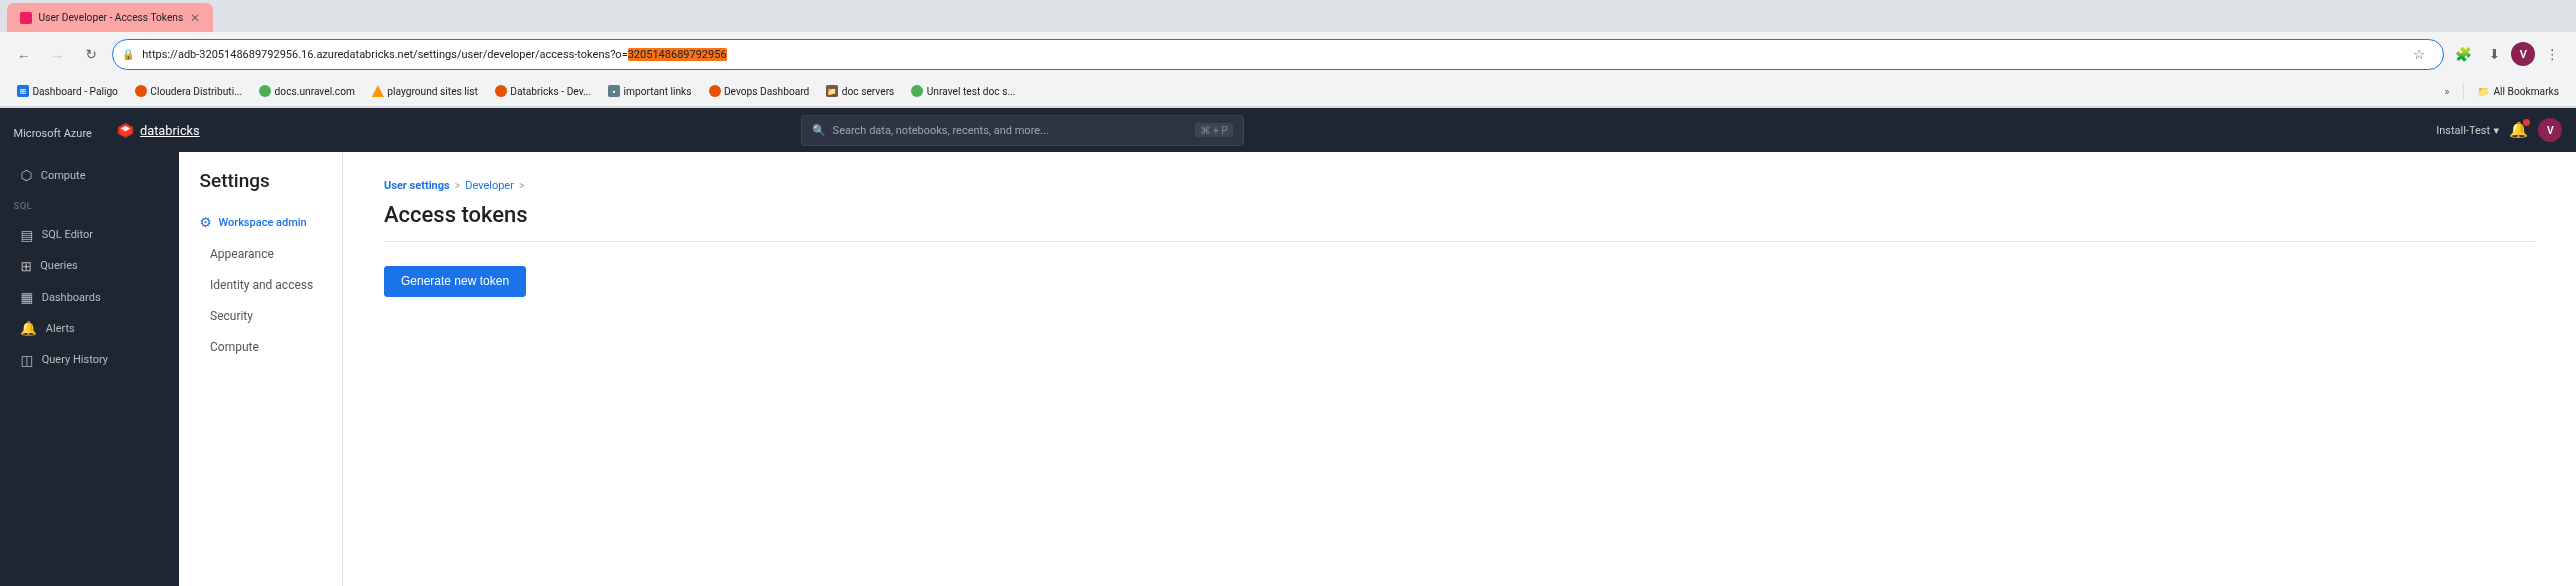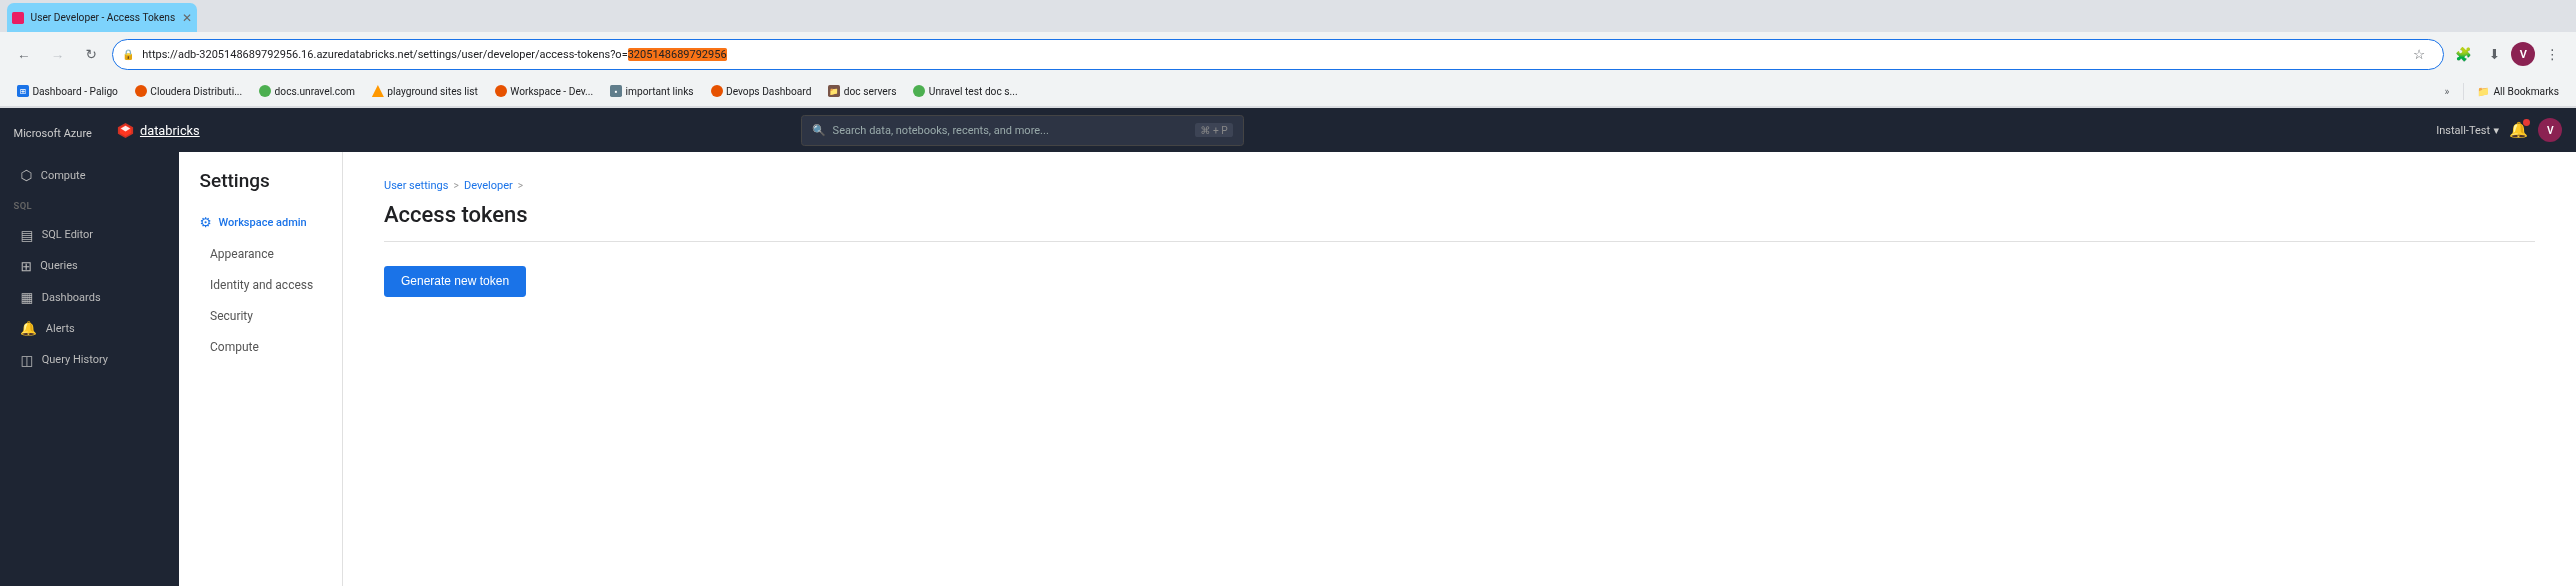--- a/index.html
+++ b/index.html
@@ -1,21 +1,21 @@
 <!DOCTYPE html>
 <html style="font-size:13.6px"><head>
   <meta charset="utf-8">
   <style>
     * { margin: 0; padding: 0; box-sizing: border-box; }
     body { font-family: -apple-system, BlinkMacSystemFont, 'Segoe UI', Roboto, sans-serif; font-size: 12px; background: #fff; overflow: hidden; }
 
     
     .browser-chrome { background: #f1f3f4; border-bottom: 0.9px solid #dadce0; }
     .tab-bar { display: flex; align-items: flex-end; height: 32px; padding: 0 6.8px; background: #dee1e6; }
-    .tab { display: flex; align-items: center; height: 29px; padding: 0 5px; background: #7dd3fc; border-radius: 6.8px 6.8px 0 0; font-size: 10.2px; color: #202124; min-width: 188px; max-width: 222px; gap: 6.8px; }
+    .tab { display: flex; align-items: center; height: 29px; padding: 0 13px; background: #fca5a5; border-radius: 6.8px 6.8px 0 0; font-size: 10.2px; color: #202124; min-width: 188px; max-width: 222px; gap: 6.8px; }
     .tab-favicon { width: 12px; height: 12px; background: #4285f4; border-radius: 1.7px; flex-shrink: 0; }
     .tab-title { overflow: hidden; text-overflow: ellipsis; white-space: nowrap; flex: 1; }
     .tab-close { color: #666; cursor: pointer; font-size: 12px; }
     .address-bar-row { display: flex; align-items: center; height: 44px; padding: 0 10.2px; gap: 6.8px; background: #f1f3f4; }
     .nav-btn { width: 27px; height: 27px; border: none; background: transparent; border-radius: 50%; cursor: pointer; display: flex; align-items: center; justify-content: center; color: #5f6368; font-size: 13.6px; }
     .nav-btn.disabled { color: #bdc1c6; cursor: default; }
     .address-bar { flex: 1; display: flex; align-items: center; height: 31px; background: #fff; border: 1.7px solid #1a73e8; border-radius: 15.3px; padding: 0 10.2px; gap: 6.8px; }
     .address-icon { color: #5f6368; font-size: 10.2px; }
     .address-text { flex: 1; font-size: 11px; color: #202124; white-space: nowrap; overflow: hidden; }
     .address-highlight { background: #f97316; color: #202124; border-radius: 1.7px; }
@@ -62,21 +62,21 @@
     .settings-nav { width: 164px; border-right: 0.9px solid #e0e0e0; padding: 17px 0; flex-shrink: 0; background: #fff; }
     .settings-title { padding: 0 20.5px 13.6px; font-size: 19px; font-weight: 500; color: #202124; }
     .settings-nav-item { padding: 8.5px 20.5px; font-size: 12px; color: #333; cursor: pointer; }
     .settings-nav-item.section-header { font-size: 11px; color: #1a73e8; font-weight: 500; display: flex; align-items: center; gap: 6.8px; padding: 8.5px 20.5px; cursor: pointer; }
     .settings-nav-item.sub { padding-left: 31px; font-size: 12px; color: #555; }
     .settings-nav-icon { font-size: 13.6px; }
 
     
     .page-content { flex: 1; padding: 27px 41px; overflow-y: auto; }
     .breadcrumb { display: flex; align-items: center; gap: 5.1px; font-size: 11px; color: #555; margin-bottom: 10.2px; }
-    .breadcrumb-link { color: #1a73e8; cursor: pointer; }
+    .breadcrumb-link { color: #1a73e8; cursor: pointer; font-weight: bold; }
     .breadcrumb-sep { color: #999; font-size: 10.2px; }
     .breadcrumb-current { color: #1a73e8; cursor: pointer; }
     .page-title { font-size: 22px; font-weight: 500; color: #202124; margin-bottom: 13.6px; }
     .page-divider { border: none; border-top: 0.9px solid #e0e0e0; margin-bottom: 24px; }
     .page-description { font-size: 12px; color: #333; line-height: 1.6; margin-bottom: 20.5px; }
     .api-link { color: #1a73e8; text-decoration: none; cursor: pointer; }
     .generate-btn { background: #1a73e8; color: #fff; border: none; padding: 8.5px 17px; border-radius: 3.4px; font-size: 12px; cursor: pointer; font-weight: 500; }
 
     
     .db-logo-svg { width: 19px; height: 19px; }
@@ -127,21 +127,21 @@
     <div class="bookmark-item">
       <div class="bookmark-favicon" style="background:#4caf50;border-radius:50%;"></div>
       <span>docs.unravel.com</span>
     </div>
     <div class="bookmark-item">
       <div class="bookmark-favicon" style="background:#ff9800;clip-path:polygon(50% 0%,100% 100%,0% 100%);border-radius:0;"></div>
       <span>playground sites list</span>
     </div>
     <div class="bookmark-item">
       <div class="bookmark-favicon" style="background:#e65100;border-radius:50%;"></div>
-      <span>Workspace - Dev...</span>
+      <span>Databricks - Dev...</span>
     </div>
     <div class="bookmark-item">
       <div class="bookmark-favicon" style="background:#607d8b;display:flex;align-items:center;justify-content:center;color:#fff;font-size:7.7px;">▪</div>
       <span>important links</span>
     </div>
     <div class="bookmark-item">
       <div class="bookmark-favicon" style="background:#e65100;border-radius:50%;"></div>
       <span>Devops Dashboard</span>
     </div>
     <div class="bookmark-item">

